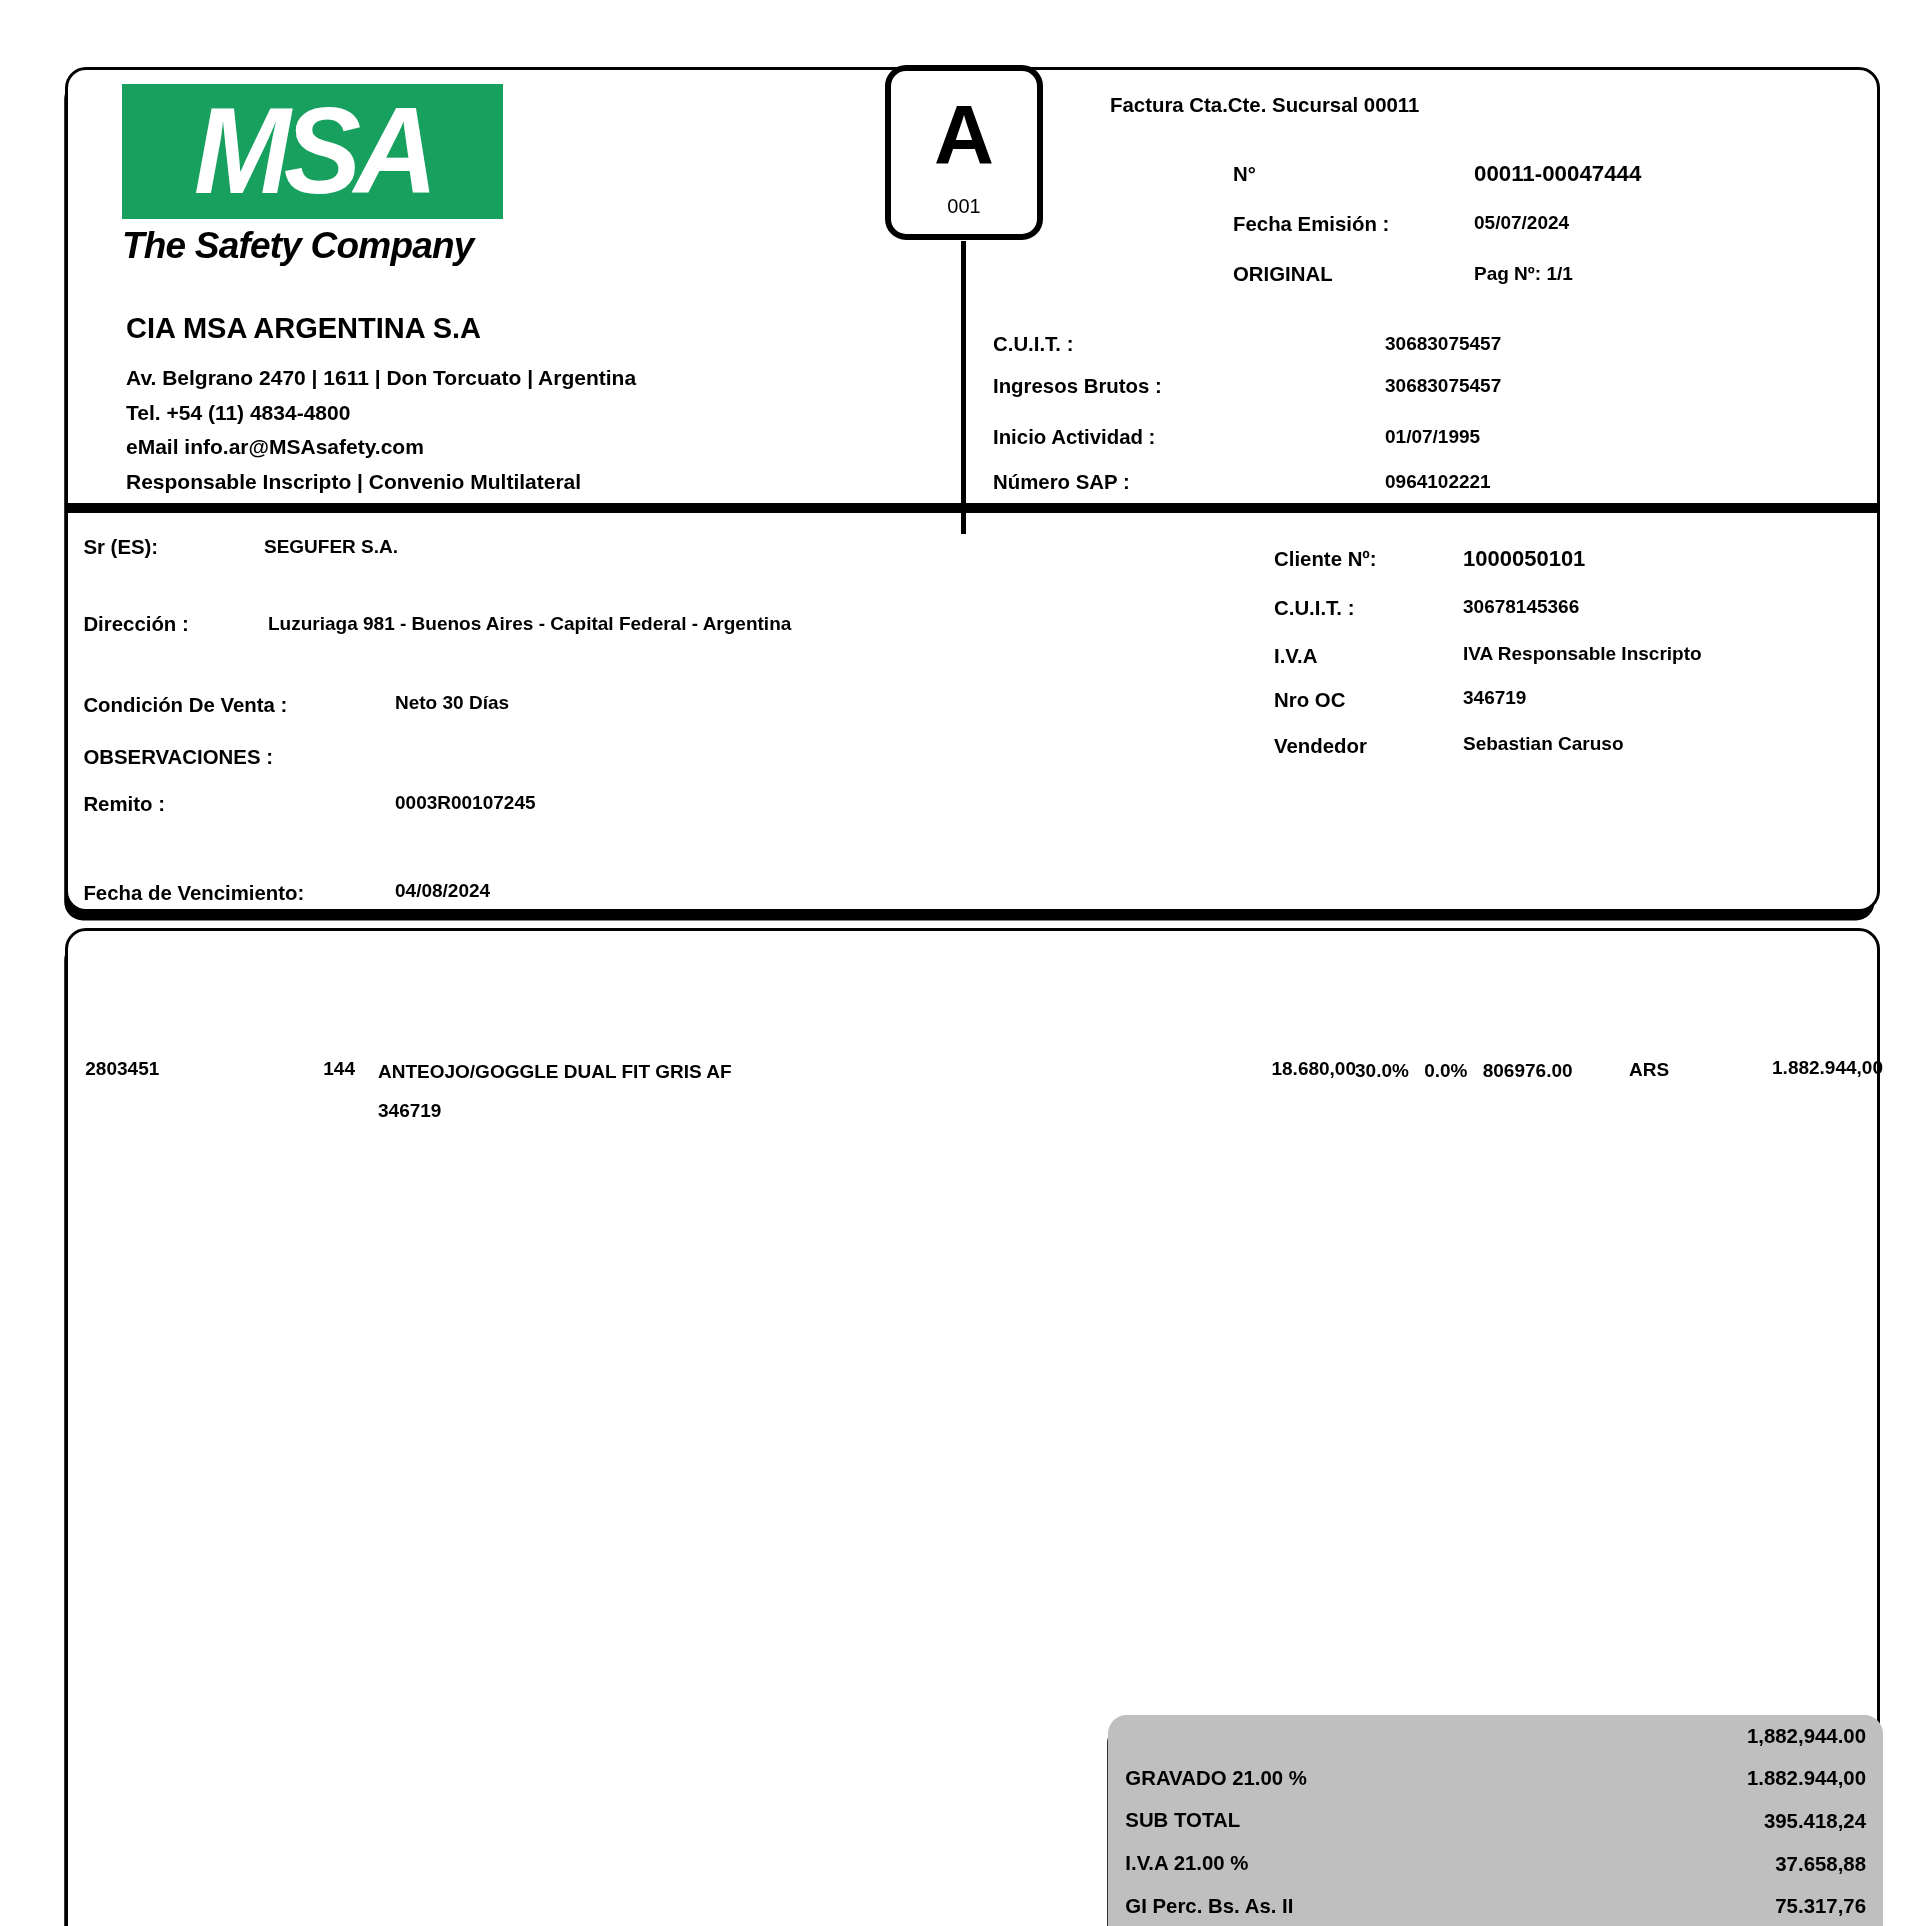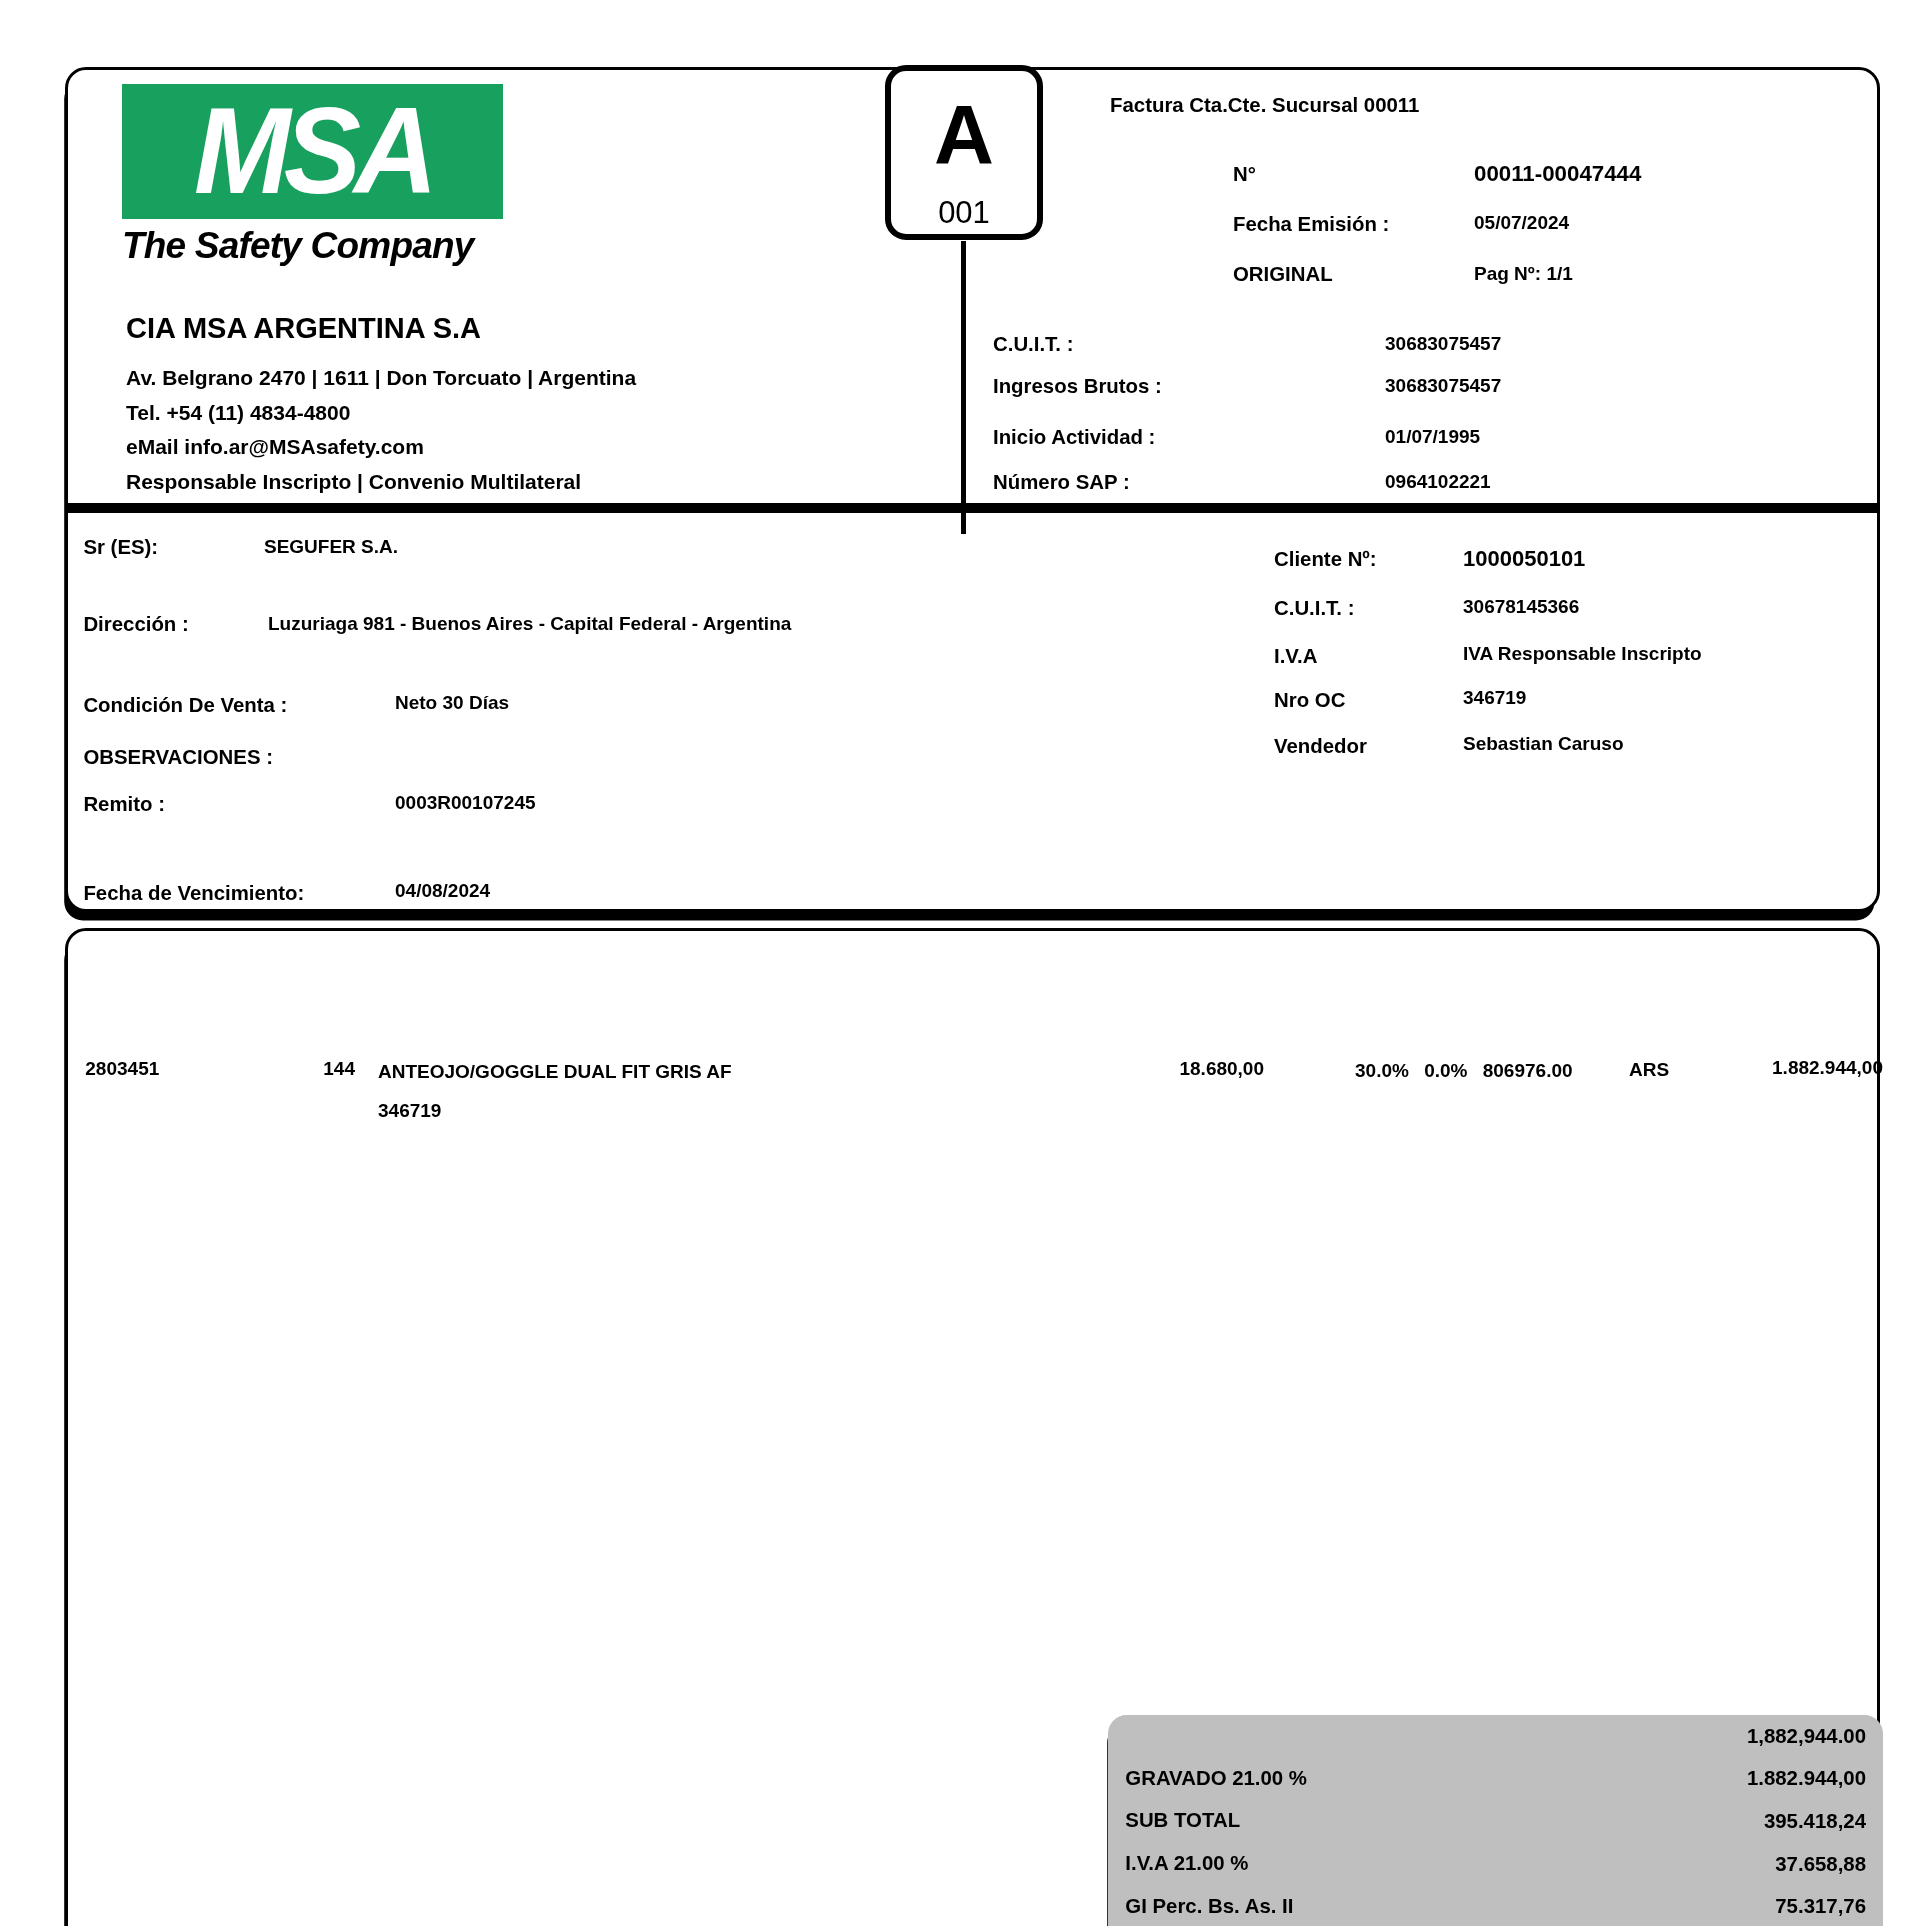--- a/index.html
+++ b/index.html
@@ -24,21 +24,21 @@
   .logo-text{font-weight:bold;font-style:italic;font-size:116px;color:#fff;letter-spacing:-7px;
              transform:scaleY(1.05);line-height:1;}
   .tagline{left:54px;top:155px;font-size:37px;font-weight:bold;font-style:italic;letter-spacing:-0.8px;}
 
   .company-name{left:58px;top:242px;font-size:29px;font-weight:bold;}
   .co-line{left:58px;font-size:21px;font-weight:bold;}
 
   .letter-box{left:817px;top:-4.6px;width:158px;height:175px;background:#fff;
               border:6.2px solid #000;border-radius:21px;text-align:center;}
   .letter-a{font-size:83px;font-weight:bold;line-height:1;margin-top:23px;}
-  .letter-code{font-size:31px;margin-top:17.3px;}
+  .letter-code{font-size:20px;margin-top:17.3px;}
 
   .divider-v{left:893px;top:171px;width:4.6px;height:293px;background:#000;}
   .hr-section{left:0;top:433px;width:100%;height:10px;background:#000;}
 
   .lbl{font-size:20.4px;font-weight:bold;white-space:nowrap;}
   .val{font-size:19px;font-weight:bold;white-space:nowrap;}
 
   
   .table-box{left:65px;top:928px;width:1815px;height:1418px;}
   .items-header{position:absolute;left:7px;top:7px;width:calc(100% - 14px);height:54px;
@@ -123,21 +123,21 @@
   </div>
 
   <div class="box table-box">
 
 
     <div>
       <div class="cell" style="left:17.3px;top:127px">2803451</div>
       <div class="cell right" style="left:177px;top:127px;width:110px">144</div>
       <div class="cell" style="left:310px;top:130px">ANTEOJO/GOGGLE DUAL FIT GRIS AF</div>
       <div class="cell" style="left:310px;top:169px">346719</div>
-      <div class="cell right" style="left:896px;top:127px;width:300px">18.680,00</div>
+      <div class="cell right" style="left:988px;top:127px;width:300px">18.680,00</div>
       <div class="cell" style="left:1287px;top:129px;word-spacing:10px">30.0%  0.0%  806976.00</div>
       <div class="cell" style="left:1561px;top:128px">ARS</div>
       <div class="cell right" style="left:1572px;top:126px;width:243px">1.882.944,00</div>
     </div>
 
     <div class="totals-box">
       <div class="t-row-label" style="top:12.3px">GRAVADO  21.00 %</div>
       <div class="t-row-value" style="top:10px">1,882,944.00</div>
       <div class="t-row-label" style="top:54px">SUB TOTAL</div>
       <div class="t-row-value" style="top:52px">1.882.944,00</div>

